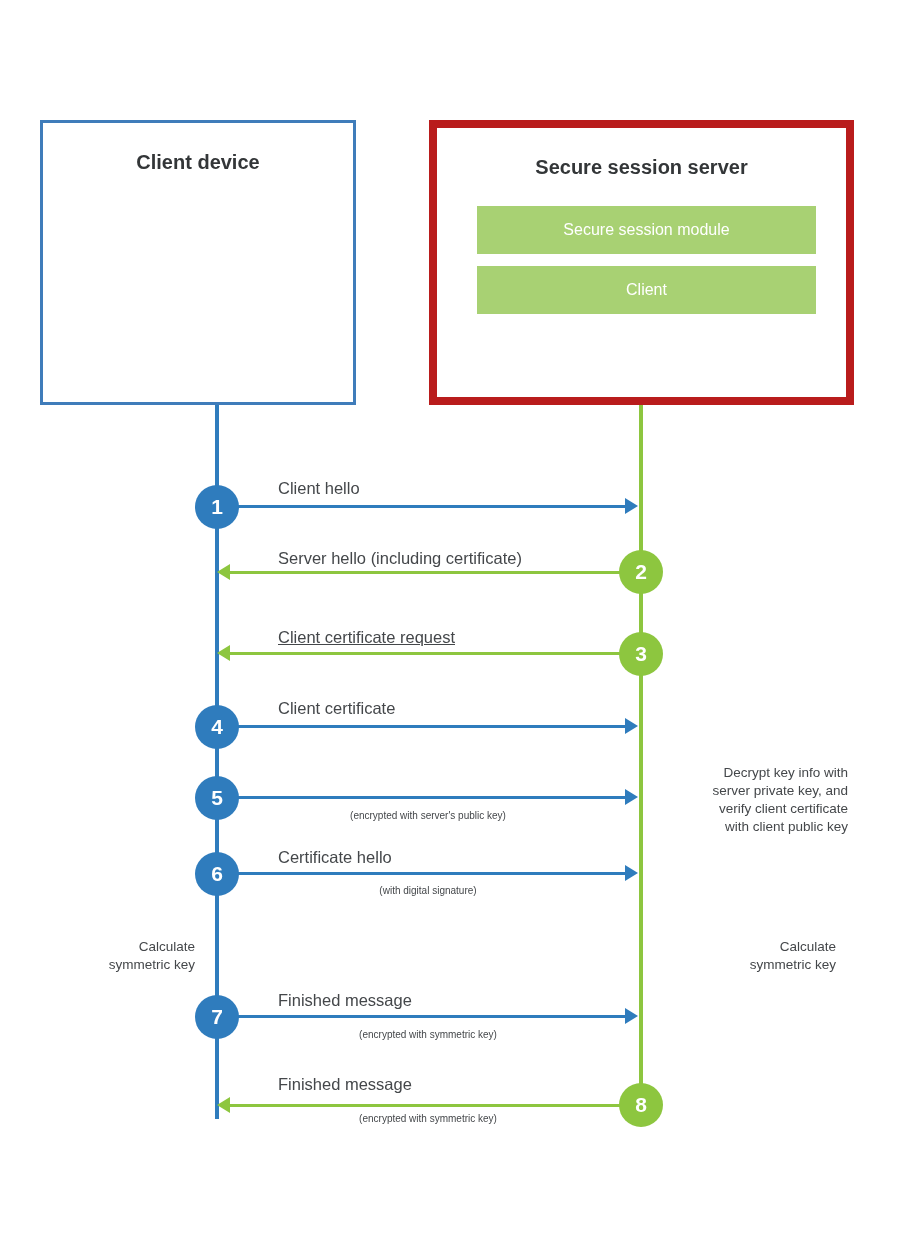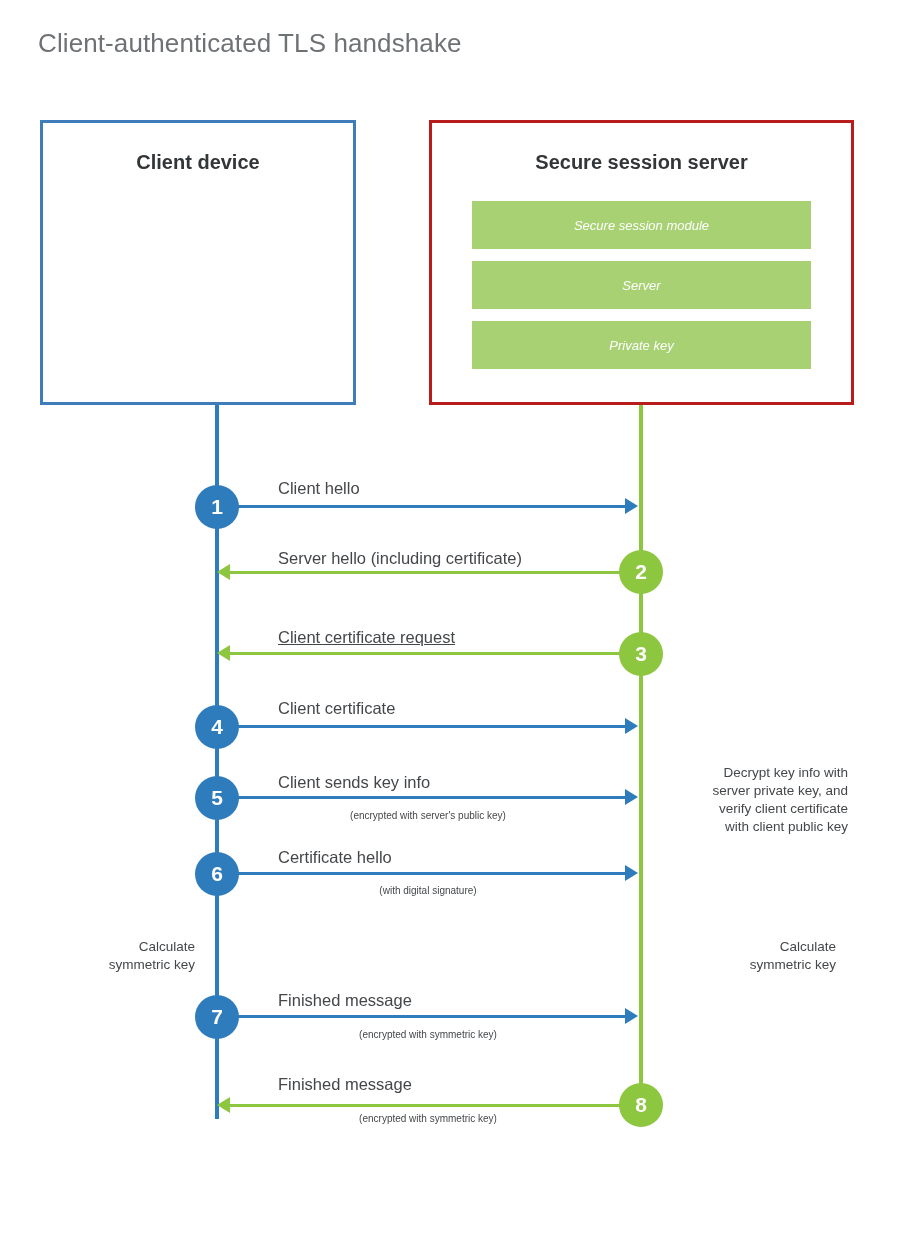--- a/index.html
+++ b/index.html
@@ -42,21 +42,21 @@
     top: 120px;
     width: 316px;
     height: 285px;
     border: 3px solid #3f7cba;
   }
   .party-box.server {
     left: 429px;
     top: 120px;
     width: 425px;
     height: 285px;
-    border: 3px solid #b91c1c;
+    border: 8px solid #b91c1c;
   }
   .party-title {
     position: absolute;
     left: 0;
     right: 0;
     top: 28px;
     text-align: center;
     font-size: 20px;
     font-weight: bold;
     color: #333638;
@@ -83,26 +83,25 @@
   .server-bars {
     position: absolute;
     left: 40px;
     top: 78px;
     width: 339px;
   }
   .server-bar {
     height: 48px;
     background: #a8d173;
     color: #ffffff;
-    font-size: 13px;
+    font-size: 16px;
     display: flex;
     align-items: center;
     justify-content: center;
     margin-bottom: 12px;
-    font-style: italic;
   }
 
   
   .lifeline {
     position: absolute;
     width: 4px;
   }
   .lifeline.client-line {
     left: 215px;
     top: 405px;
@@ -174,32 +173,30 @@
     color: #44474a;
   }
   .side-note.right-align { text-align: right; }
   .side-note.left-align  { text-align: right; }
 </style>
 </head>
 <body>
 
 <div id="page">
 
-  <div class="page-title">Client-authenticated TLS handshake</div>
 
   <div class="party-box client">
     <div class="party-title">Client device</div>
   </div>
 
   <div class="party-box server">
     <div class="party-title">Secure session server</div>
     <div class="server-bars">
       <div class="server-bar">Secure session module</div>
-      <div class="server-bar">Server</div>
-      <div class="server-bar">Private key</div>
+      <div class="server-bar">Client</div>
     </div>
   </div>
 
   <div class="lifeline client-line"></div>
   <div class="lifeline server-line"></div>
 
   <div class="msg-label" style="left:278px; top:479px; width:300px;">Client hello</div>
   <div class="arrow-line blue" style="left:217px; top:505px; width:410px;"></div>
   <div class="arrow-head right blue" style="left:625px; top:498px;"></div>
   <div class="step-circle blue" style="left:195px; top:485px;">1</div>
@@ -212,21 +209,20 @@
   <div class="msg-label" style="left:278px; top:628px; width:300px;text-decoration:underline;">Client certificate request</div>
   <div class="arrow-line green" style="left:228px; top:652px; width:400px;"></div>
   <div class="arrow-head left green" style="left:217px; top:645px;"></div>
   <div class="step-circle green" style="left:619px; top:632px;">3</div>
 
   <div class="msg-label" style="left:278px; top:699px; width:300px;">Client certificate</div>
   <div class="arrow-line blue" style="left:217px; top:725px; width:410px;"></div>
   <div class="arrow-head right blue" style="left:625px; top:718px;"></div>
   <div class="step-circle blue" style="left:195px; top:705px;">4</div>
 
-  <div class="msg-label" style="left:278px; top:773px; width:300px;">Client sends key info</div>
   <div class="arrow-line blue" style="left:217px; top:796px; width:410px;"></div>
   <div class="arrow-head right blue" style="left:625px; top:789px;"></div>
   <div class="msg-sublabel" style="left:278px; top:810px; width:300px;">(encrypted with server's public key)</div>
   <div class="step-circle blue" style="left:195px; top:776px;">5</div>
 
   <div class="msg-label" style="left:278px; top:848px; width:300px;">Certificate hello</div>
   <div class="arrow-line blue" style="left:217px; top:872px; width:410px;"></div>
   <div class="arrow-head right blue" style="left:625px; top:865px;"></div>
   <div class="msg-sublabel" style="left:278px; top:885px; width:300px;">(with digital signature)</div>
   <div class="step-circle blue" style="left:195px; top:852px;">6</div>

